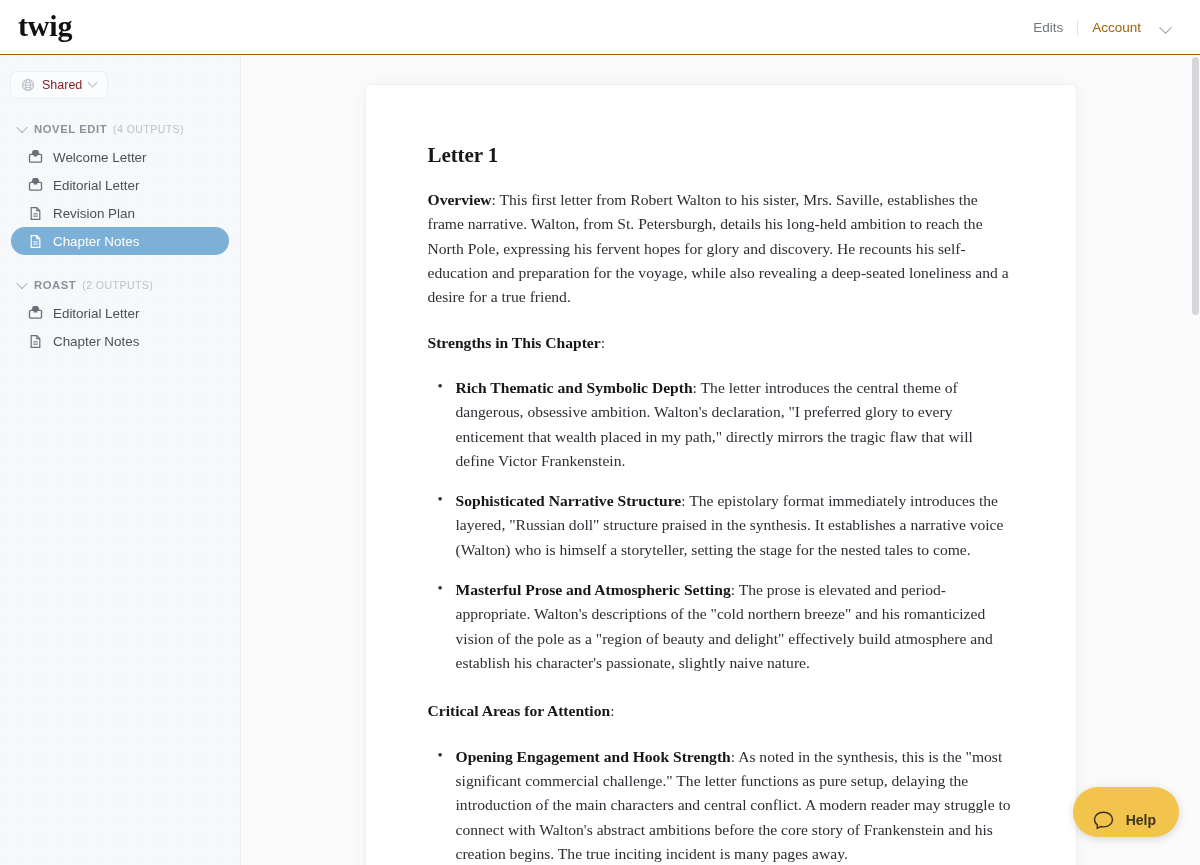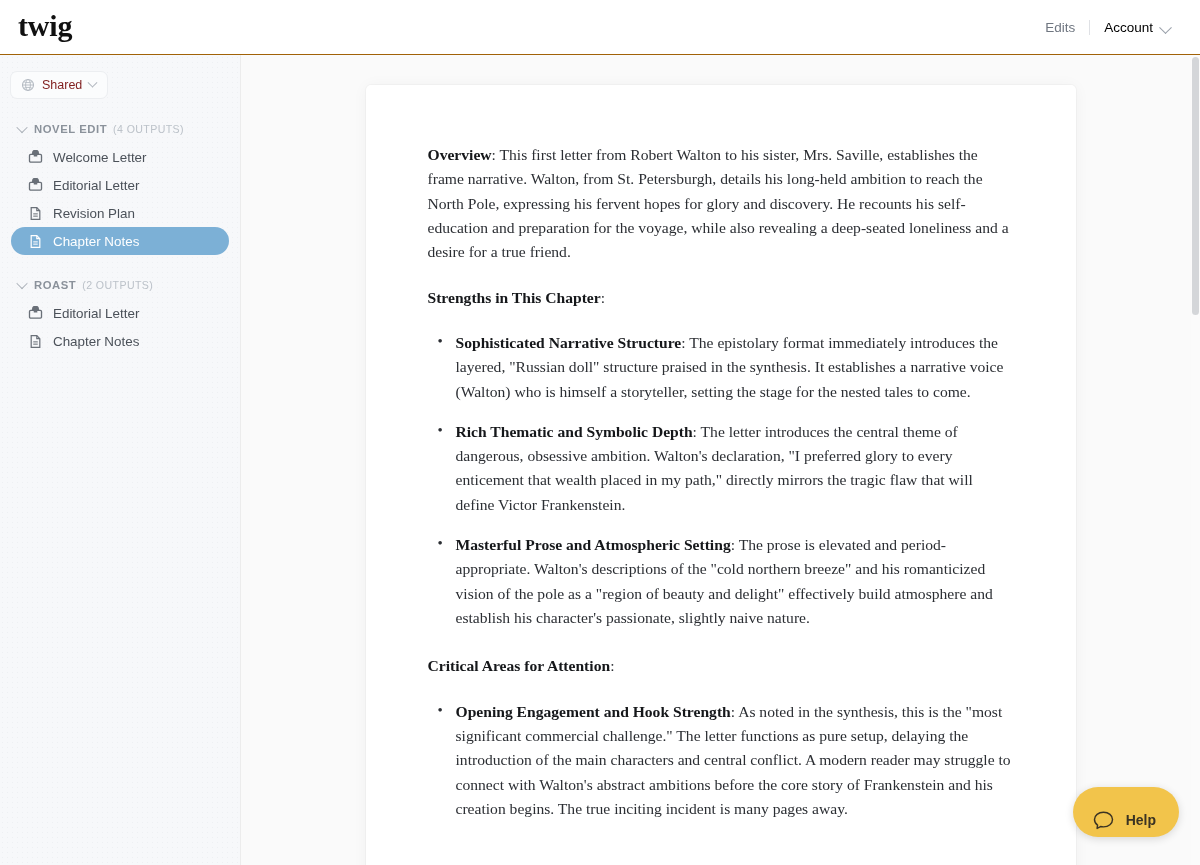--- a/index.html
+++ b/index.html
@@ -66,24 +66,24 @@
   }
   .topbar-sep {
     width: 1px;
     height: 15px;
     background: #dfe1e5;
     margin: 0 4px;
   }
   .account-wrap {
     display: flex;
     align-items: flex-end;
-    gap: 8px;
+    gap: 20px;
     padding: 4px 8px 4px 10px;
     cursor: pointer;
-    color: #000000;
+    color: #a16207;
   }
   .chev {
     display: inline-block;
     width: 9px;
     height: 9px;
     border-right: 1.4px solid #9aa1ab;
     border-bottom: 1.4px solid #9aa1ab;
     transform: rotate(45deg) translate(-2px, -2px);
   }
 
@@ -410,35 +410,36 @@
           </svg>
           <span>Chapter Notes</span>
         </div>
       </div>
 
     </div>
 
     <div class="main">
       <div class="page-card">
 
+        <div class="doc-h1">Letter 1</div>
 
         <p class="doc-p">
           <span class="lead">Overview</span><span>: This first letter from Robert Walton to his sister, Mrs. Saville, establishes the frame narrative. Walton, from St. Petersburgh, details his long-held ambition to reach the North Pole, expressing his fervent hopes for glory and discovery. He recounts his self-education and preparation for the voyage, while also revealing a deep-seated loneliness and a desire for a true friend.</span>
         </p>
 
         <p class="doc-p">
           <span class="lead">Strengths in This Chapter</span><span>:</span>
         </p>
 
         <ul class="doc-list">
           <li>
-            <span class="lead">Sophisticated Narrative Structure</span><span>: The epistolary format immediately introduces the layered, "Russian doll" structure praised in the synthesis. It establishes a narrative voice (Walton) who is himself a storyteller, setting the stage for the nested tales to come.</span>
+            <span class="lead">Rich Thematic and Symbolic Depth</span><span>: The letter introduces the central theme of dangerous, obsessive ambition. Walton's declaration, "I preferred glory to every enticement that wealth placed in my path," directly mirrors the tragic flaw that will define Victor Frankenstein.</span>
           </li>
           <li>
-            <span class="lead">Rich Thematic and Symbolic Depth</span><span>: The letter introduces the central theme of dangerous, obsessive ambition. Walton's declaration, "I preferred glory to every enticement that wealth placed in my path," directly mirrors the tragic flaw that will define Victor Frankenstein.</span>
+            <span class="lead">Sophisticated Narrative Structure</span><span>: The epistolary format immediately introduces the layered, "Russian doll" structure praised in the synthesis. It establishes a narrative voice (Walton) who is himself a storyteller, setting the stage for the nested tales to come.</span>
           </li>
           <li>
             <span class="lead">Masterful Prose and Atmospheric Setting</span><span>: The prose is elevated and period-appropriate. Walton's descriptions of the "cold northern breeze" and his romanticized vision of the pole as a "region of beauty and delight" effectively build atmosphere and establish his character's passionate, slightly naive nature.</span>
           </li>
         </ul>
 
         <p class="doc-p" style="margin-top:24px">
           <span class="lead">Critical Areas for Attention</span><span>:</span>
         </p>
 

